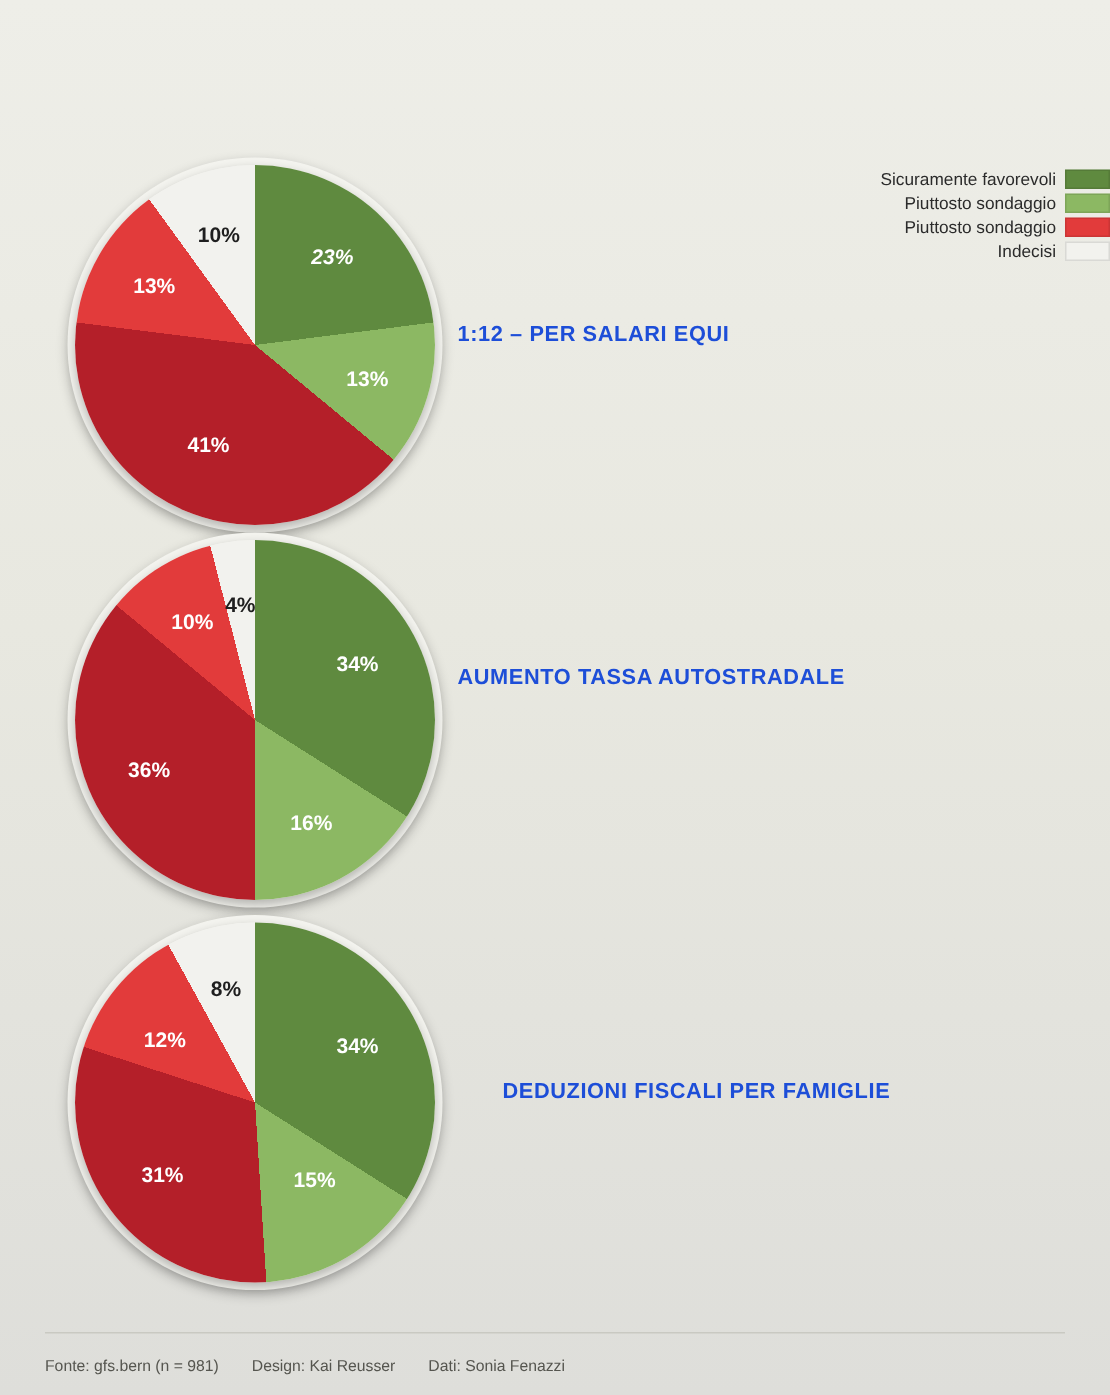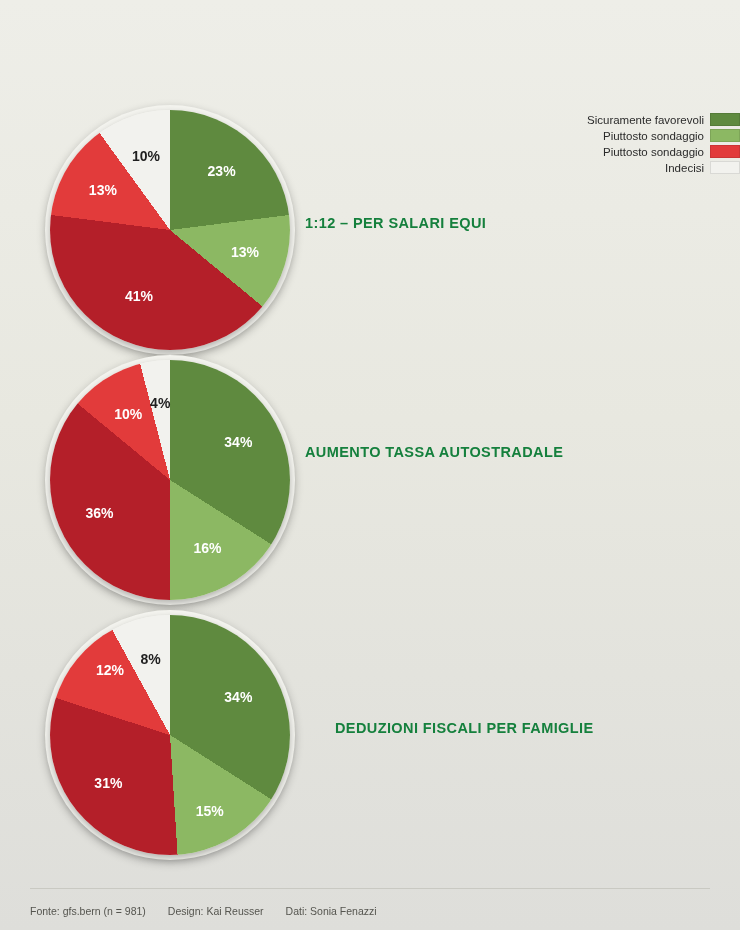--- a/index.html
+++ b/index.html
@@ -116,21 +116,21 @@
   }
   .lbl-light { color: #ffffff; }
   .lbl-dark  { color: #1f1f1f; }
 
   .pie-title {
     position: absolute;
     left: 305px;
     font-size: 14.5px;
     font-weight: bold;
     letter-spacing: 0.4px;
-    color: #15803d;
+    color: #1d4ed8;
     white-space: nowrap;
   }
 
   
   .footer-rule {
     position: absolute;
     left: 30px;
     top: 888px;
     width: 680px;
     height: 1px;
@@ -170,21 +170,21 @@
       <div class="legend-row">
         <span class="legend-label">Indecisi</span>
         <span class="legend-swatch" style="background: rgb(242, 242, 238);"></span>
       </div>
     </div>
 
   <div class="pie-block" id="pie-block-0" style="top:110px;">
     <div class="pie-wrap">
       <div class="pie-ring"></div>
       <div class="pie" id="pie-0" style="background: conic-gradient(rgb(95, 138, 63) 0deg, rgb(95, 138, 63) 82.8deg, rgb(140, 184, 99) 82.8deg, rgb(140, 184, 99) 129.6deg, rgb(180, 31, 41) 129.6deg, rgb(180, 31, 41) 277.2deg, rgb(226, 59, 59) 277.2deg, rgb(226, 59, 59) 324deg, rgb(242, 242, 238) 324deg, rgb(242, 242, 238) 360deg);"></div>
-    <div class="pie-label lbl-light" style="left: 171.582px; top: 61.4913px;">23%</div>
+    <div class="pie-label lbl-light" style="left: 171.582px; top: 61.4913px; font-style: italic;">23%</div>
         <div class="pie-label lbl-light" style="left: 194.903px; top: 141.761px;">13%</div>
         <div class="pie-label lbl-light" style="left: 89.0225px; top: 186px;">41%</div>
         <div class="pie-label lbl-light" style="left: 52.8621px; top: 80.2948px;">13%</div>
         <div class="pie-label lbl-dark" style="left: 95.8967px; top: 45.8176px;">10%</div>
       </div>
   </div>
   <div class="pie-title" style="top:215px;">1:12 – PER SALARI EQUI</div>
 
   <div class="pie-block" id="pie-block-1" style="top:360px;">
     <div class="pie-wrap">
@@ -197,23 +197,23 @@
         <div class="pie-label lbl-dark" style="left: 110.224px; top: 42.6151px;">4%</div>
       </div>
   </div>
   <div class="pie-title" style="top:444px;">AUMENTO TASSA AUTOSTRADALE</div>
 
   <div class="pie-block" id="pie-block-2" style="top:615px;">
     <div class="pie-wrap">
       <div class="pie-ring"></div>
       <div class="pie" id="pie-2" style="background: conic-gradient(rgb(95, 138, 63) 0deg, rgb(95, 138, 63) 122.4deg, rgb(140, 184, 99) 122.4deg, rgb(140, 184, 99) 176.4deg, rgb(180, 31, 41) 176.4deg, rgb(180, 31, 41) 288deg, rgb(226, 59, 59) 288deg, rgb(226, 59, 59) 331.2deg, rgb(242, 242, 238) 331.2deg, rgb(242, 242, 238) 360deg);"></div>
     <div class="pie-label lbl-light" style="left: 188.352px; top: 82.4232px;">34%</div>
-        <div class="pie-label lbl-light" style="left: 159.705px; top: 196px;">15%</div>
+        <div class="pie-label lbl-light" style="left: 159.705px; top: 171px;">15%</div>
         <div class="pie-label lbl-light" style="left: 58.3679px; top: 167.807px;">31%</div>
-        <div class="pie-label lbl-light" style="left: 59.9px; top: 55px;">12%</div>
+        <div class="pie-label lbl-light" style="left: 59.9px; top: 78px;">12%</div>
         <div class="pie-label lbl-dark" style="left: 100.602px; top: 44.4505px;">8%</div>
       </div>
   </div>
   <div class="pie-title" style="top:720px;margin-left:30px;">DEDUZIONI FISCALI PER FAMIGLIE</div>
 
   <div class="footer-rule"></div>
   <div class="footer">
     <span>Fonte: gfs.bern (n = 981)</span><span class="sep"></span><span>Design: Kai Reusser</span><span class="sep"></span><span>Dati: Sonia Fenazzi</span>
   </div>
 

